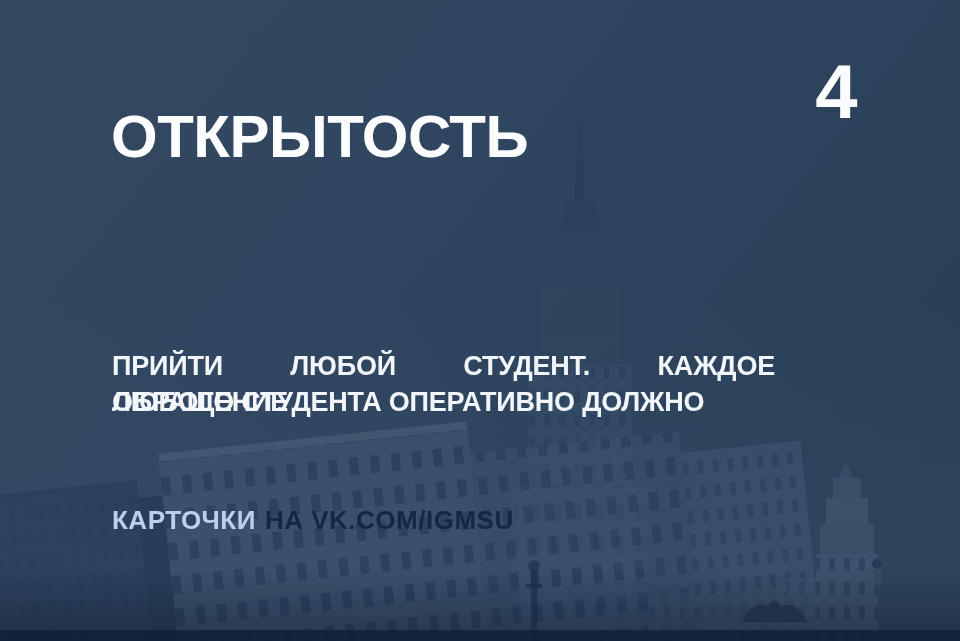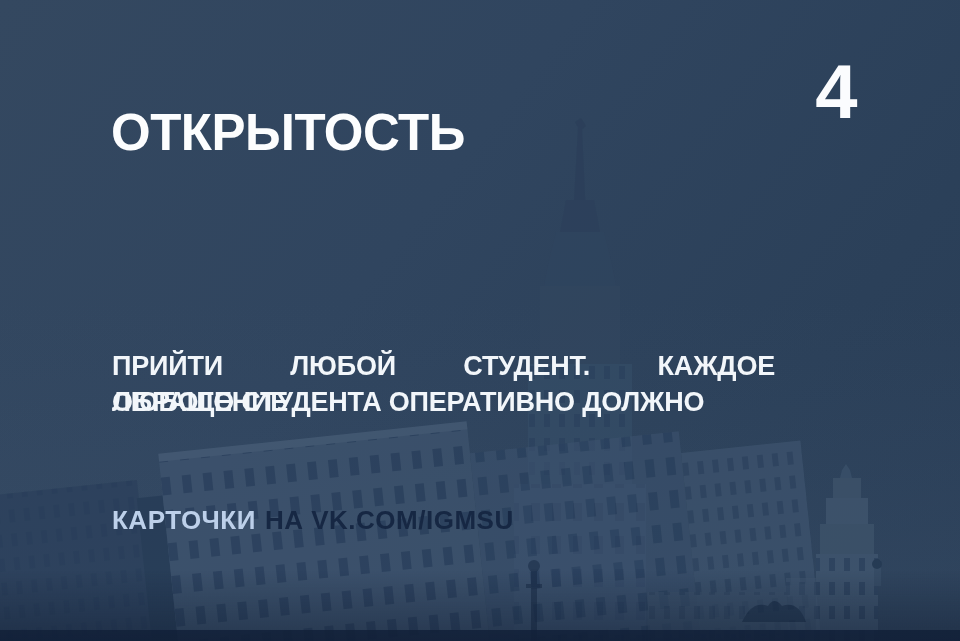--- a/index.html
+++ b/index.html
@@ -33,21 +33,21 @@
     color: #fbfcfe;
     text-align: center;
     letter-spacing: -1px;
   }
 
   .title {
     position: absolute;
     left: 111px;
     top: 106px;
     margin: 0;
-    font-size: 51px;
+    font-size: 60px;
     line-height: 1.04;
     font-weight: 700;
     letter-spacing: -0.5px;
     color: #fcfdfe;
     text-align: center;
   }
 
   .para {
     position: absolute;
     left: 112px;

